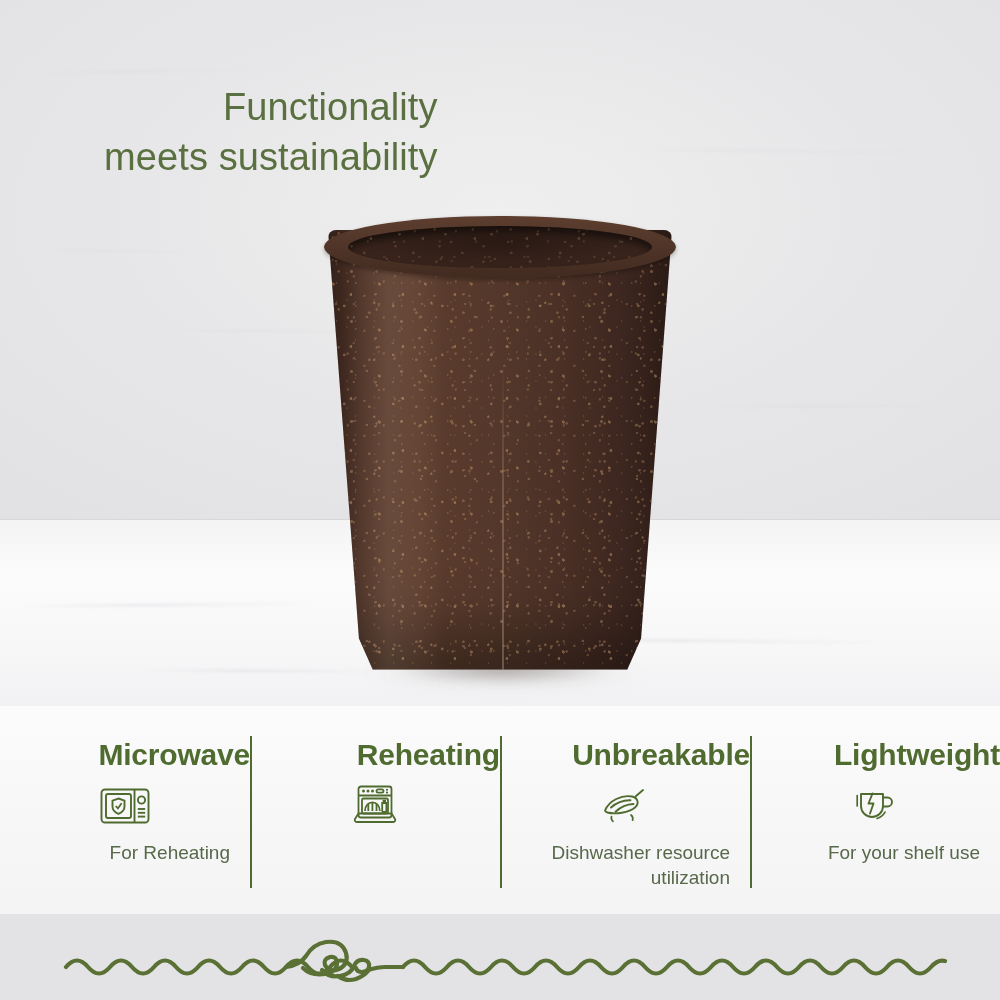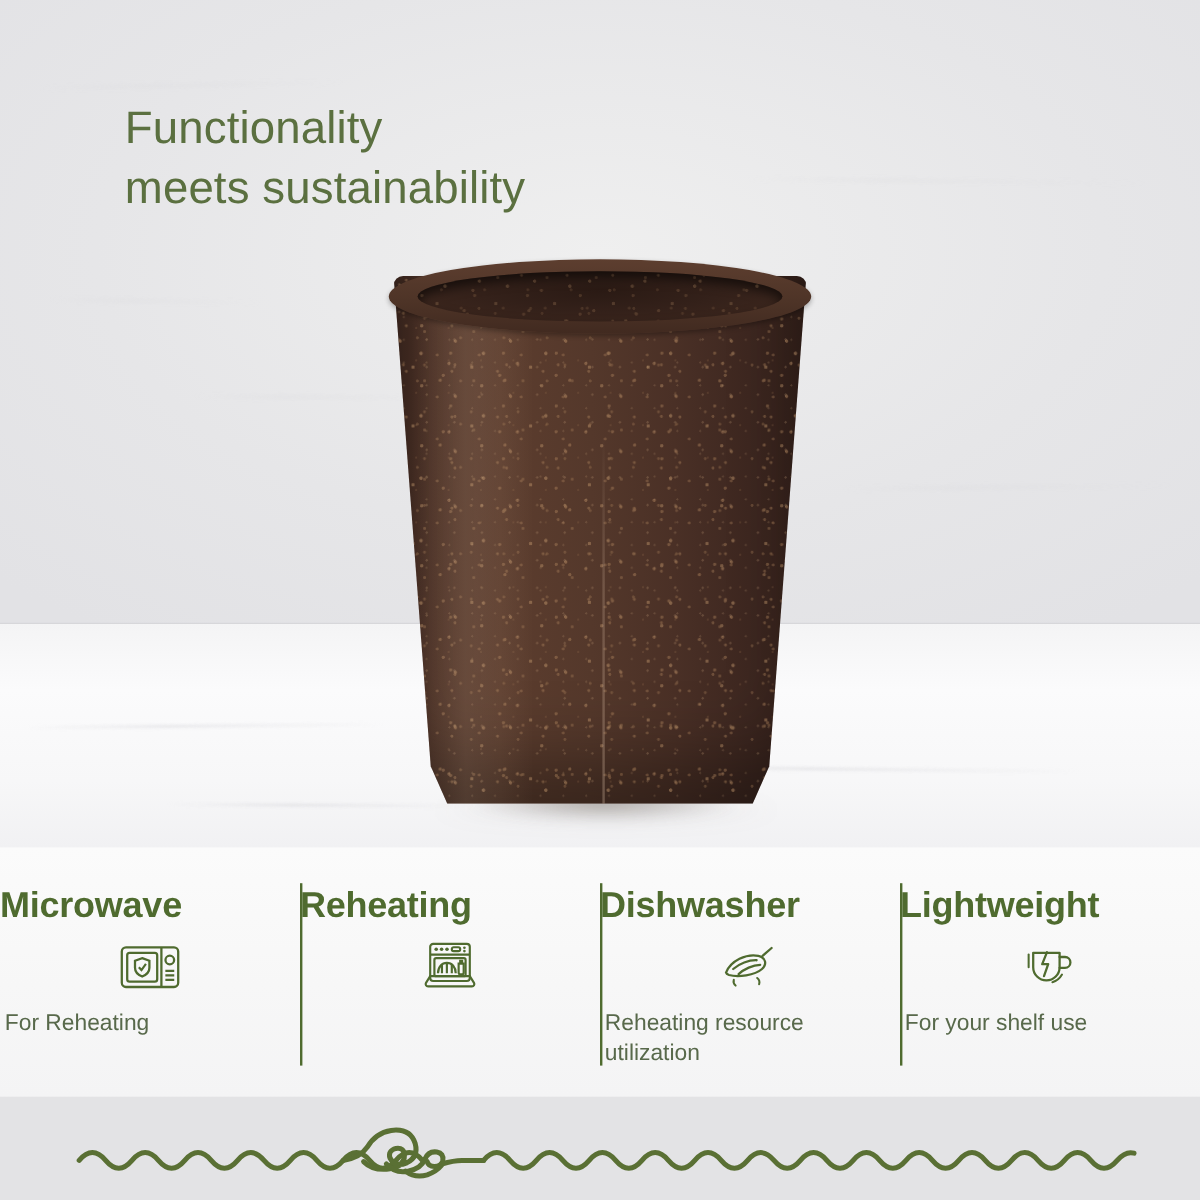--- a/index.html
+++ b/index.html
@@ -22,20 +22,21 @@
 
   
   .scene {
     position: absolute;
     left: 0; top: 0;
     width: 1000px;
     height: 706px;
     overflow: hidden;
     background:
       radial-gradient(ellipse 70% 55% at 50% 30%, #efefef 0%, #e6e6e8 60%, #e2e2e5 100%);
+    text-align: right;
   }
 
   
   .scene .vein {
     position: absolute;
     background: linear-gradient(90deg, rgba(255,255,255,0) 0%, rgba(208,208,212,.55) 35%, rgba(255,255,255,0) 100%);
     height: 2px;
     filter: blur(1.6px);
     opacity: .55;
   }
@@ -219,21 +220,21 @@
     height: 208px;
     background: linear-gradient(180deg, #fbfbfb 0%, #f7f7f7 55%, #f4f4f5 100%);
     display: flex;
     align-items: flex-start;
   }
   .feature {
     position: relative;
     flex: 1 1 0;
     height: 100%;
     padding-top: 34px;
-    text-align: left;
+    text-align: right;
   }
   .feature + .feature::before {
     content: "";
     position: absolute;
     left: 0; top: 30px;
     width: 2px; height: 152px;
     background: #4f6b2f;
   }
   .feature-title {
     font-size: 30px;
@@ -248,21 +249,21 @@
     height: 44px;
     display: flex;
     align-items: center;
     justify-content: center;
   }
   .feature-icon svg { display: block; }
   .feature-sub {
     font-size: 19px;
     color: #58694b;
     line-height: 1.32;
-    padding: 0 4px;
+    padding: 0 20px;
     white-space: pre-line;
   }
 
   
   .wave-band {
     position: absolute;
     left: 0; top: 914px;
     width: 1000px;
     height: 86px;
     background: #e3e3e5;
@@ -347,32 +348,32 @@
           <line x1="20.4" y1="17.4" x2="20.4" y2="26"></line>
           <line x1="24.5" y1="18.6" x2="24.5" y2="26"></line>
           <path d="M30.2 18 h4.2 v7.4 a1.6 1.6 0 0 1 -1.6 1.6 h-1 a1.6 1.6 0 0 1 -1.6 -1.6 Z"></path>
           <path d="M31.5 18 v-2.4 h1.6 v2.4"></path>
           <path d="M6.5 28.5 h33 l3.5 5.5 a2 2 0 0 1 -1.7 3 H4.7 a2 2 0 0 1 -1.7 -3 Z"></path>
         </svg>
       </div>
     </div>
 
     <div class="feature">
-      <div class="feature-title">Dishwasher</div>
+      <div class="feature-title">Unbreakable</div>
       <div class="feature-icon">
         <svg width="52" height="38" viewBox="0 0 52 38" fill="none" stroke="#4f6b2f" stroke-width="1.9" stroke-linecap="round">
           <path d="M6 23.5 C10 13.5 23 7.5 33 9.5 C39 10.8 40.5 16.5 36 20.5 C30 25.8 16 27.5 8.5 25.5 C7 25 6.2 24.4 6 23.5 Z"></path>
           <line x1="36.5" y1="9.5" x2="44" y2="3"></line>
           <path d="M12 20.5 C17 16 25 13 31.5 13.2"></path>
           <path d="M16.5 24.8 C21 20.5 28.5 17.2 34.5 17"></path>
           <path d="M12.5 29.5 C12 31.5 12.6 33.2 14 34.3" stroke-width="1.7"></path>
           <path d="M32 28 C33.6 29.3 34.2 31.3 33.6 33.2" stroke-width="1.7"></path>
         </svg>
       </div>
-      <div class="feature-sub">Reheating resource
+      <div class="feature-sub">Dishwasher resource
 utilization</div>
     </div>
 
     <div class="feature">
       <div class="feature-title">Lightweight</div>
       <div class="feature-icon">
         <svg width="44" height="38" viewBox="0 0 44 38" fill="none" stroke="#4f6b2f" stroke-width="1.9" stroke-linejoin="round" stroke-linecap="round">
           <path d="M8 7 h22 v12 c0 6.1 -4.9 11 -11 11 C12.9 30 8 25.1 8 19 Z"></path>
           <path d="M30 10.5 h4.5 c2.5 0 4.5 2 4.5 4.5 s-2 4.5 -4.5 4.5 H30"></path>
           <path d="M4.2 8.5 v10.5" stroke-width="1.7"></path>

